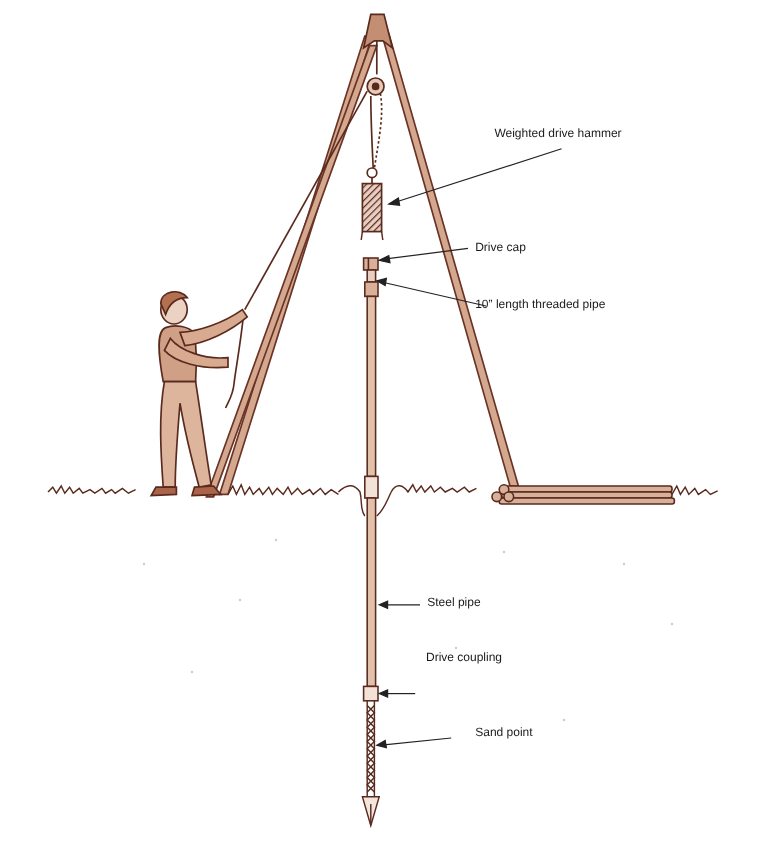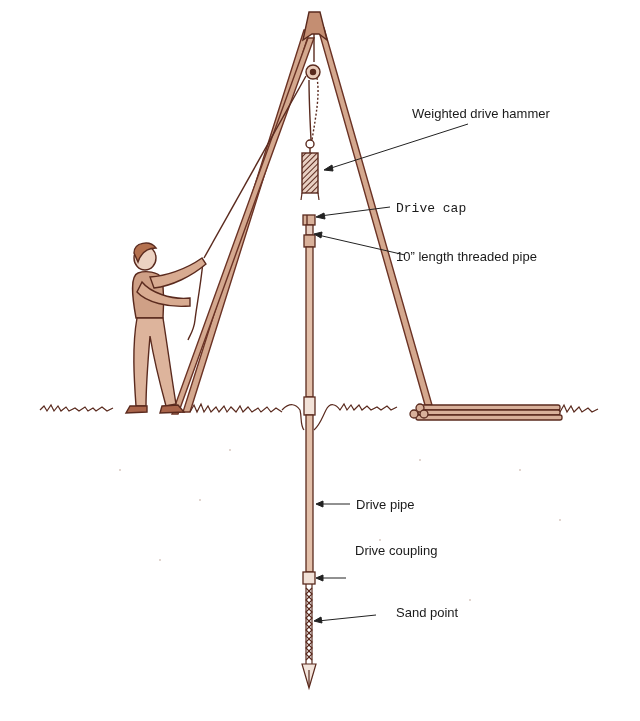--- a/index.html
+++ b/index.html
@@ -1,18 +1,18 @@
 <!DOCTYPE html>
 <html><head>
   <meta charset="utf-8">
   <style>
     html, body { margin: 0; padding: 0; background: #ffffff; }
     body { width: 640px; height: 721px; position: relative; overflow: hidden; font-family: "Liberation Sans", sans-serif; }
     svg.scene { position: absolute; left: 0; top: 0; width: 640px; height: 721px; }
-    .label { position: absolute; font-family: "Liberation Sans", sans-serif; font-size: 13px; color: #1a1a1a; white-space: nowrap; line-height: 1; }
+    .label { position: absolute; font-family: "Liberation Sans", sans-serif; font-size: 10px; color: #1a1a1a; white-space: nowrap; line-height: 1; }
   </style>
 </head>
 <body>
 
 <svg class="scene" viewBox="0 0 640 721" xmlns="http://www.w3.org/2000/svg">
 
   <g fill="#d8c8c0">
     <circle cx="120" cy="470" r="1"></circle>
       <circle cx="200" cy="500" r="1"></circle>
       <circle cx="420" cy="460" r="1"></circle>
@@ -135,17 +135,17 @@
     <line x1="350" y1="504" x2="320" y2="504"></line>
     <polygon points="316,504 323,501 323,507"></polygon>
     <line x1="346" y1="578" x2="320" y2="578"></line>
     <polygon points="316,578 323,575 323,581"></polygon>
     <line x1="376" y1="615" x2="318" y2="621"></line>
     <polygon points="314,621 321,617 322,623"></polygon>
   </g>
 </svg>
 
 <div class="label" style="left:412px; top:107px;">Weighted drive hammer</div>
-<div class="label" style="left:396px; top:202px;font-family:Liberation Mono, monospace;">Drive cap</div>
+<div class="label" style="left:396px; top:202px;">Drive cap</div>
 <div class="label" style="left:396px; top:250px;">10” length threaded pipe</div>
-<div class="label" style="left:356px; top:498px;">Drive pipe</div>
+<div class="label" style="left:356px; top:498px;">Steel pipe</div>
 <div class="label" style="left:355px; top:544px;">Drive coupling</div>
 <div class="label" style="left:386px; top:606px;margin-left:10px;">Sand point</div>
 
 </body></html>

